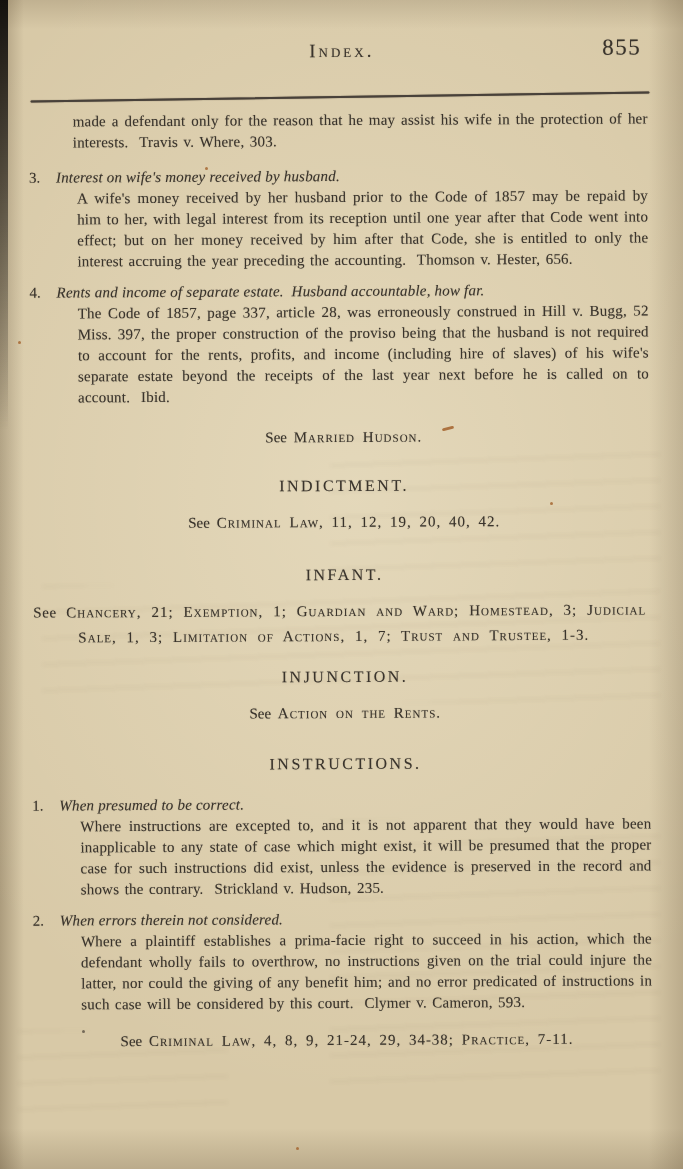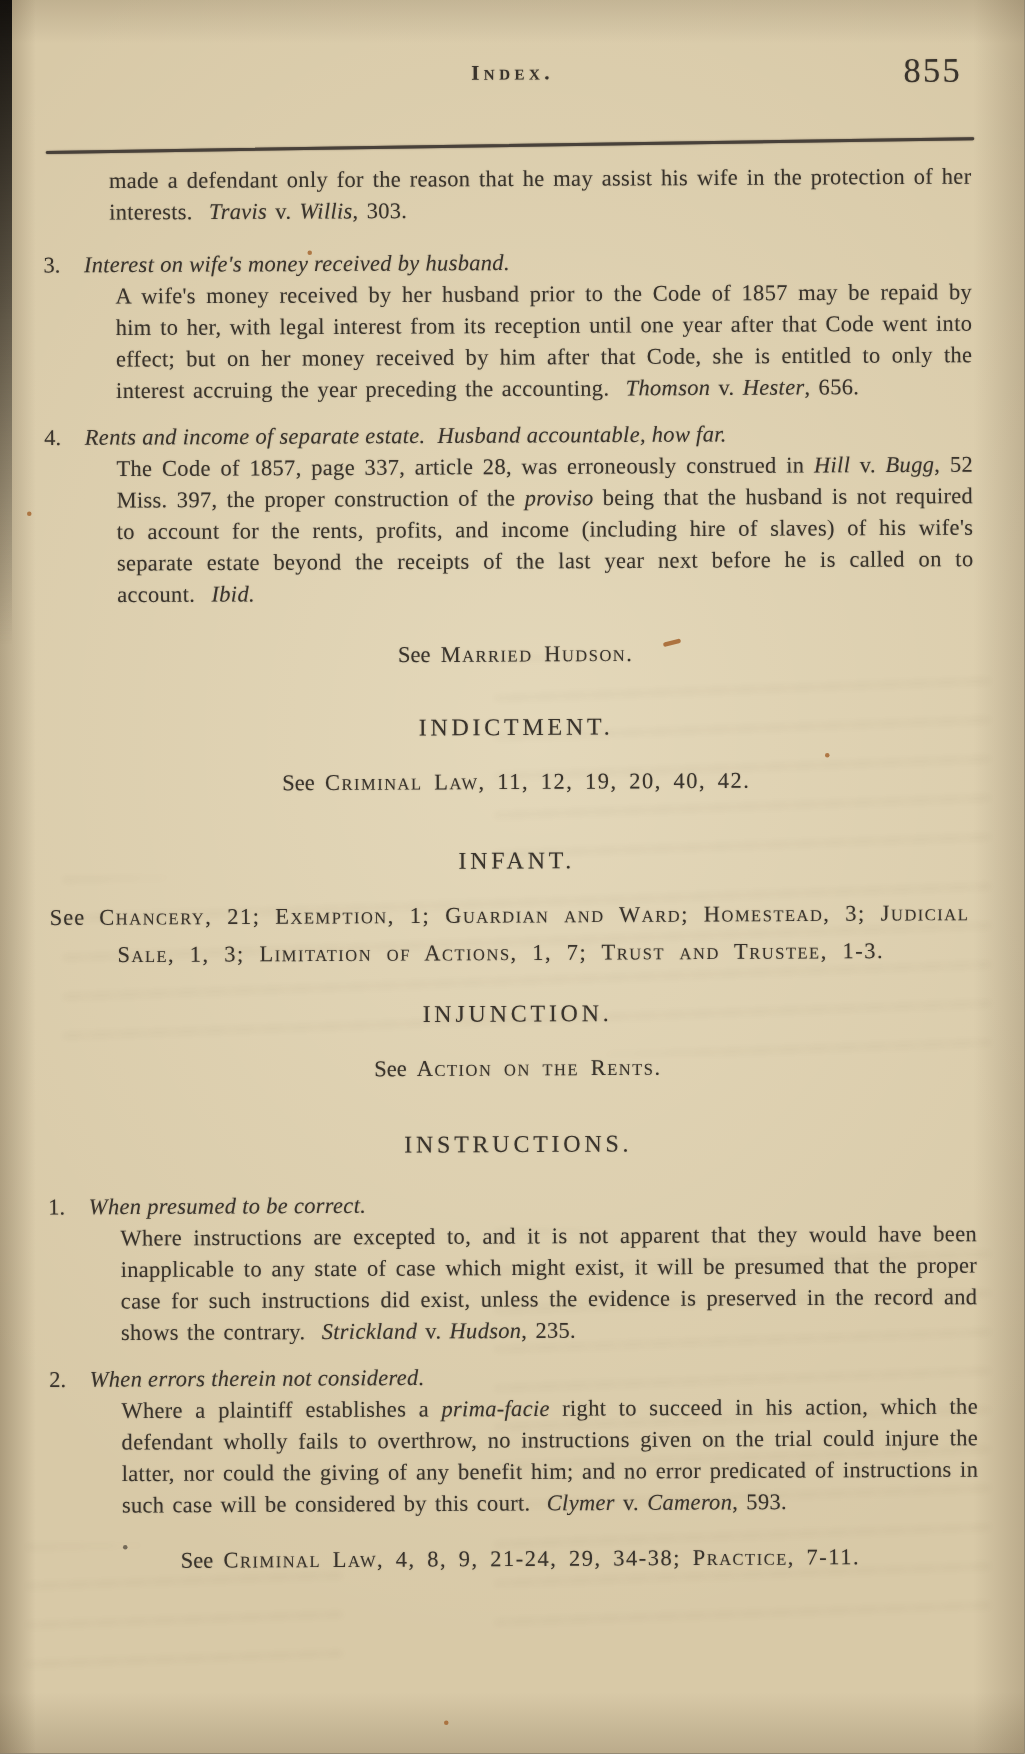--- a/index.html
+++ b/index.html
@@ -28,42 +28,42 @@
   .content{
     position:absolute;left:0;top:0;width:683px;z-index:2;
     padding-top:40px;
     transform:rotate(-0.3deg);
     transform-origin:50% 0;
     text-shadow:0 0 1px rgba(58,52,44,.38);
   }
   .header{position:relative;height:30px;text-align:center;}
   .runhead{
     display:inline-block;font-variant:small-caps;
-    font-size:14px;letter-spacing:3px;font-weight:bold;
+    font-size:19px;letter-spacing:3px;
   }
   .pagenum{position:absolute;right:42px;top:-4px;font-size:23px;letter-spacing:1.5px;}
   .rule{
     height:2.2px;margin:26px 34px 0 30px;border-radius:2px;
     background:#48413a;box-shadow:0 0 1px rgba(60,50,40,.8);
     transform:rotate(-0.55deg);
   }
 
   .blk{font-size:15px;line-height:21px;}
   .blk-continuation{margin:14px 36px 0 72px;text-align:justify;letter-spacing:.2px;word-spacing:1.5px;}
   .blk-entry{position:relative;margin:14px 36px 0 55px;}
   .entry-num{position:absolute;left:-27px;top:0;}
   .entry-heading{font-style:italic;letter-spacing:.2px;}
   .entry-body{margin-left:21px;text-align:justify;letter-spacing:.2px;word-spacing:1.5px;}
   .see-center{text-align:center;margin:20px 45px 0 45px;word-spacing:3px;}
   .see-block{
     margin:14px 40px 0 30px;padding-left:45px;text-indent:-45px;
     text-align:justify;word-spacing:5px;letter-spacing:.6px;line-height:25px;
   }
   .blk-heading{text-align:center;font-size:16px;line-height:20px;letter-spacing:2.5px;margin:28px 45px 0 45px;}
-  .seg-i{font-style:italic;margin-top:28px;}
+  .seg-i{margin-top:28px;}
   .seg-sc{font-variant:small-caps;letter-spacing:1px;}
 
   
   .b0{margin-top:12px;}
   .b1{margin-top:14px;}
   .b2{margin-top:10px;}
   .b3{margin-top:20px;}
   .b4{margin-top:28px;}
   .b5{margin-top:16px;}
   .b6{margin-top:32px;}
@@ -97,21 +97,21 @@
   <div class="ghost g3"></div>
   <div class="ghost g4"></div>
 
   <div class="content">
     <div class="header">
       <span class="runhead">Index.</span>
       <span class="pagenum">855</span>
     </div>
     <div class="rule"></div>
     <div class="blocks">
-        <div class="blk blk-continuation b0"><span class="seg-r">made a defendant only for the reason that he may assist his wife in the protection of her interests.&nbsp; </span><span class="seg-i">Travis</span><span class="seg-r"> v. </span><span class="seg-i">Willis</span><span class="seg-r">, 303.</span></div>
+        <div class="blk blk-continuation b0"><span class="seg-r">made a defendant only for the reason that he may assist his wife in the protection of her interests.&nbsp; </span><span class="seg-i">Travis</span><span class="seg-r"> v. </span><span class="seg-i">Where</span><span class="seg-r">, 303.</span></div>
         <div class="blk blk-entry b1">
           <span class="entry-num">3.</span>
           <div class="entry-heading">Interest on wife's money received by husband.</div>
           <div class="entry-body"><span class="seg-r">A wife's money received by her husband prior to the Code of 1857 may be repaid by him to her, with legal interest from its reception until one year after that Code went into effect; but on her money received by him after that Code, she is entitled to only the interest accruing the year preceding the accounting.&nbsp; </span><span class="seg-i">Thomson</span><span class="seg-r"> v. </span><span class="seg-i">Hester</span><span class="seg-r">, 656.</span></div>
         </div>
         <div class="blk blk-entry b2">
           <span class="entry-num">4.</span>
           <div class="entry-heading">Rents and income of separate estate.&nbsp; Husband accountable, how far.</div>
           <div class="entry-body"><span class="seg-r">The Code of 1857, page 337, article 28, was erroneously construed in </span><span class="seg-i">Hill</span><span class="seg-r"> v. </span><span class="seg-i">Bugg</span><span class="seg-r">, 52 Miss. 397, the proper construction of the </span><span class="seg-i">proviso</span><span class="seg-r"> being that the husband is not required to account for the rents, profits, and income (including hire of slaves) of his wife's separate estate beyond the receipts of the last year next before he is called on to account.&nbsp; </span><span class="seg-i">Ibid.</span></div>
         </div>

